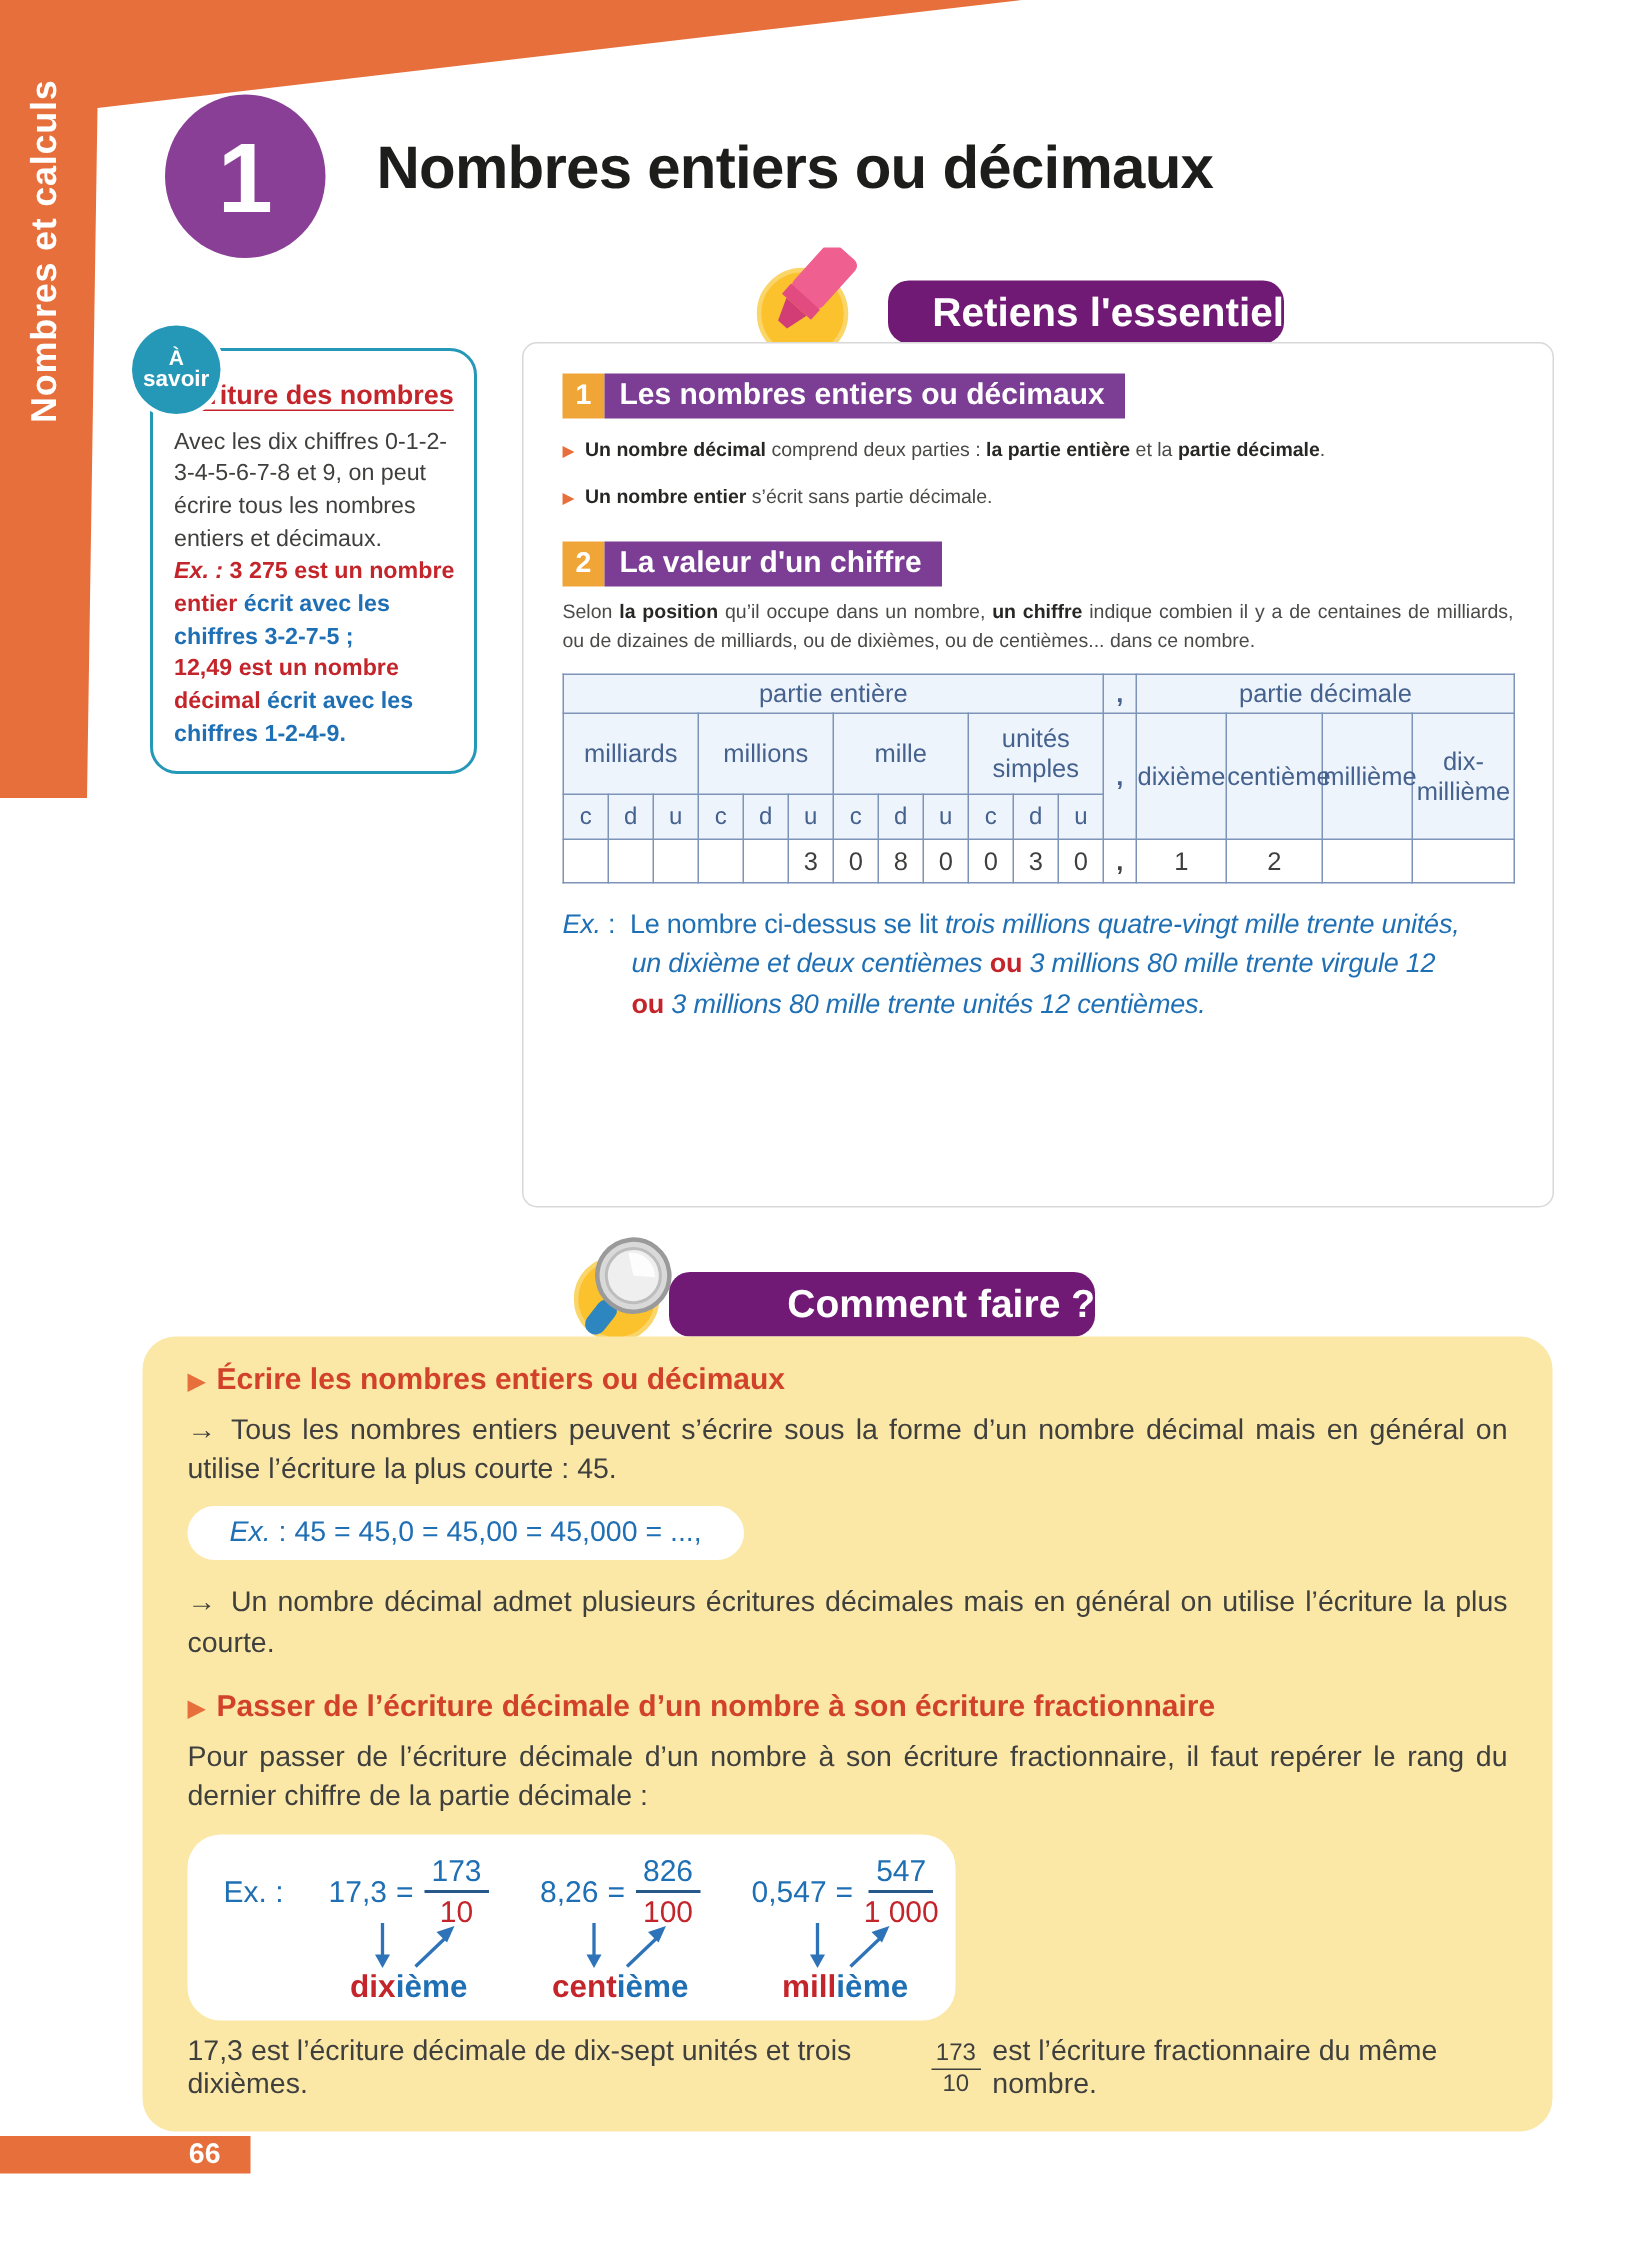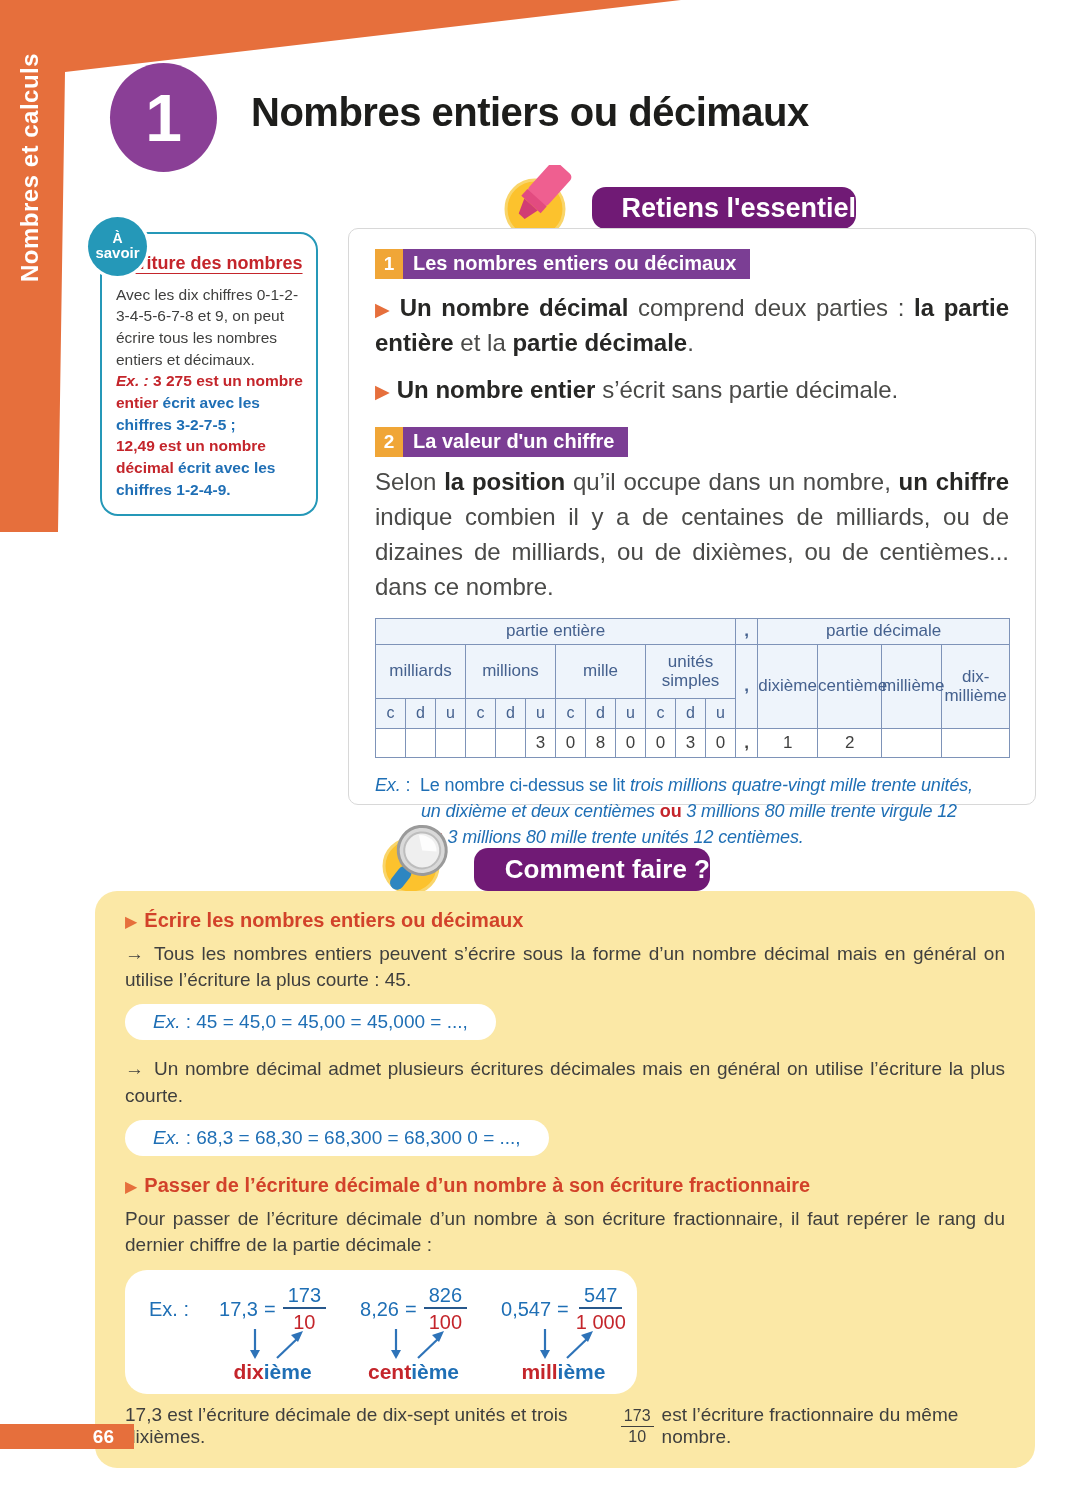--- a/index.html
+++ b/index.html
@@ -11,21 +11,21 @@
        transform-origin:0 0;color:#fff;font-weight:bold;font-size:24px;letter-spacing:.5px;white-space:nowrap;}
   
   .chapter-circle{position:absolute;left:110px;top:63px;width:107px;height:109px;border-radius:50%;
        background:#8a3f96;display:flex;align-items:center;justify-content:center;}
   .chapter-circle span{color:#fff;font-size:66px;font-weight:bold;line-height:1;}
   .page-title{position:absolute;left:251px;top:90px;font-size:40px;font-weight:bold;color:#1d1d1b;letter-spacing:-.5px;}
   
   .banner{position:absolute;background:#701a75;color:#fff;font-weight:bold;border-radius:14px;
           display:flex;align-items:center;justify-content:flex-end;}
   .banner-retiens{left:592px;top:187px;width:264px;height:42px;font-size:27px;}
-  .banner-comment{left:446px;top:848px;width:236px;height:43px;font-size:26px;margin-left:28px;}
+  .banner-comment{left:446px;top:848px;width:284px;height:43px;font-size:26px;}
   .hl-icon{position:absolute;left:490px;top:165px;}
   .mag-icon{position:absolute;left:381px;top:820px;}
   
   .asavoir-box{position:absolute;left:100px;top:232px;width:218px;box-sizing:border-box;
        border:2.5px solid #2598b8;border-radius:18px;background:#fff;padding:16px 12px 14px 14px;}
   .asavoir-badge{position:absolute;left:88px;top:217px;width:59px;height:59px;border-radius:50%;
        background:#2598b8;box-shadow:0 0 0 3px #fff;display:flex;flex-direction:column;
        align-items:center;justify-content:center;color:#fff;font-weight:bold;z-index:3;}
   .asavoir-badge .l1{font-size:14px;line-height:1;}
   .asavoir-badge .l2{font-size:15px;line-height:1.1;}
@@ -33,21 +33,21 @@
        text-decoration:underline;text-underline-offset:4px;line-height:1.25;margin:2px 0 9px 0;}
   .asavoir-body{font-size:15.5px;line-height:1.4;color:#3f3f3e;white-space:pre-wrap;}
   
   .main-box{position:absolute;left:348px;top:228px;width:688px;height:577px;box-sizing:border-box;
        background:#fff;border:1.5px solid #d8d8d8;border-radius:10px;padding:20px 26px 0 26px;}
   .sec-header{display:flex;align-items:stretch;margin-top:0;}
   .sec-num{background:#f0a637;color:#fff;font-weight:bold;font-size:19px;width:28px;
        display:flex;align-items:center;justify-content:center;}
   .sec-title{background:#7b3e94;color:#fff;font-weight:bold;font-size:20px;
        padding:3px 14px 4px 10px;display:flex;align-items:center;}
-  .mb-para{font-size:24px;line-height:1.45;color:#4a4a48;text-align:justify;margin-top:12px;}
+  .mb-para{font-size:13px;line-height:1.45;color:#4a4a48;text-align:justify;margin-top:12px;}
   .mb-ex{font-size:17.5px;line-height:1.4;margin-top:4px;letter-spacing:-.15px;}
   .mb-ex-block{font-size:18px;line-height:1.45;margin-top:14px;white-space:pre-wrap;
        padding-left:46px;text-indent:-46px;letter-spacing:-.15px;}
   .tri{color:#e66f3c;font-size:.8em;margin-right:7px;}
   .legend{font-size:15px;color:#55534f;margin-top:6px;white-space:pre-wrap;}
   
   table.pv{border-collapse:collapse;margin-top:13px;table-layout:fixed;width:634px;}
   table.pv td{border:1px solid #7e93b8;text-align:center;color:#45618e;
        font-size:17px;background:#eef4fb;padding:0;line-height:1.15;}
   table.pv tr.r1 td{height:25px;}
@@ -75,21 +75,21 @@
   .frac{display:inline-flex;flex-direction:column;align-items:center;margin-left:7px;}
   .frac .num{color:#1f6fb5;border-bottom:2px solid #27588c;padding:0 5px 1px 5px;line-height:1.1;}
   .frac .den{color:#c4252b;line-height:1.2;padding-top:1px;white-space:nowrap;}
   .frac-word{font-size:21px;font-weight:bold;margin-top:-2px;white-space:nowrap;}
   .frac-arrows{margin-top:-6px;}
   .final-line{font-size:19px;color:#3f3f3e;margin-top:10px;display:flex;align-items:center;flex-wrap:nowrap;}
   .ifrac{display:inline-flex;flex-direction:column;align-items:center;margin:0 8px;font-size:16px;}
   .ifrac .num{border-bottom:1.5px solid #3f3f3e;padding:0 3px 1px 3px;line-height:1.1;}
   .ifrac .den{line-height:1.2;}
   
-  .page-num-bar{position:absolute;left:0;top:1424px;width:134px;height:25px;background:#e66f3c;
+  .page-num-bar{position:absolute;left:0;top:1424px;width:167px;height:25px;background:#e66f3c;
        color:#fff;font-weight:bold;font-size:19px;display:flex;align-items:center;justify-content:flex-end;
        padding-right:20px;box-sizing:border-box;}
   
   .seg-n{}
   .seg-b{font-weight:bold;color:#272725;}
   .seg-blue{color:#1f6fb5;}
   .seg-bluei{color:#1f6fb5;font-style:italic;}
   .seg-blueb{color:#1f6fb5;font-weight:bold;}
   .seg-red{color:#c4252b;}
   .seg-redb{color:#c4252b;font-weight:bold;}
@@ -245,21 +245,20 @@
 <div class="yellow-box">
 
   <div class="yb-h"><span class="tri">▶</span><span>Écrire les nombres entiers ou décimaux</span></div>
 
   <div class="yb-para"><span class="yb-arrow">→</span><span>Tous les nombres entiers peuvent s’écrire sous la forme d’un nombre décimal mais en général on utilise l’écriture la plus courte : 45.</span></div>
 
   <div class="pill" style="white-space: pre-wrap;"><span class="seg-bluei">Ex.</span><span class="seg-blue"> : 45 = 45,0 = 45,00 = 45,000 = ...,</span></div>
 
   <div class="yb-para mt16"><span class="yb-arrow">→</span><span>Un nombre décimal admet plusieurs écritures décimales mais en général on utilise l’écriture la plus courte.</span></div>
 
-  <div class="pill" style="white-space: pre-wrap;"><span class="seg-bluei">Ex.</span><span class="seg-blue"> : 68,3 = 68,30 = 68,300 = 68,300 0 = ...,</span></div>
 
   <div class="yb-h mt18"><span class="tri">▶</span><span>Passer de l’écriture décimale d’un nombre à son écriture fractionnaire</span></div>
 
   <div class="yb-para">Pour passer de l’écriture décimale d’un nombre à son écriture fractionnaire, il faut repérer le rang du dernier chiffre de la partie décimale :</div>
 
   <div class="frac-box">
     <span class="ex-label">Ex. :</span>
 
     <div class="frac-ex">
       <div class="frac-line">

